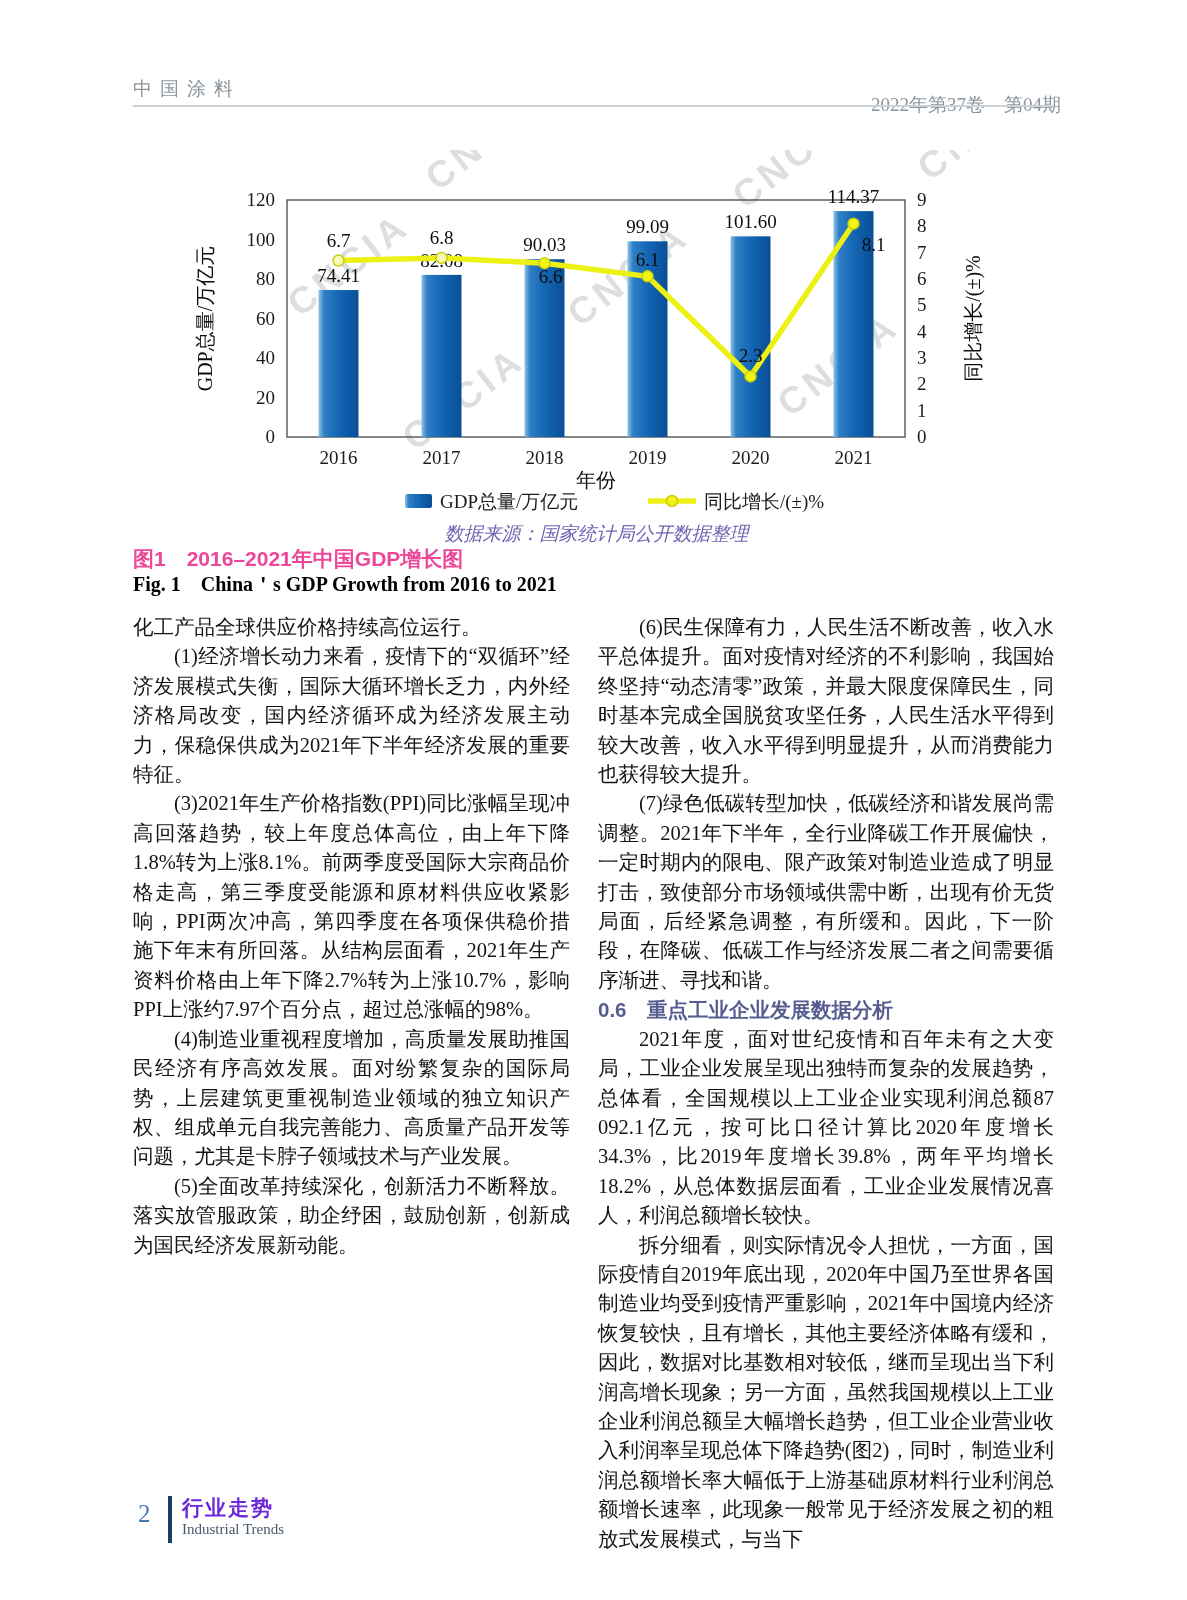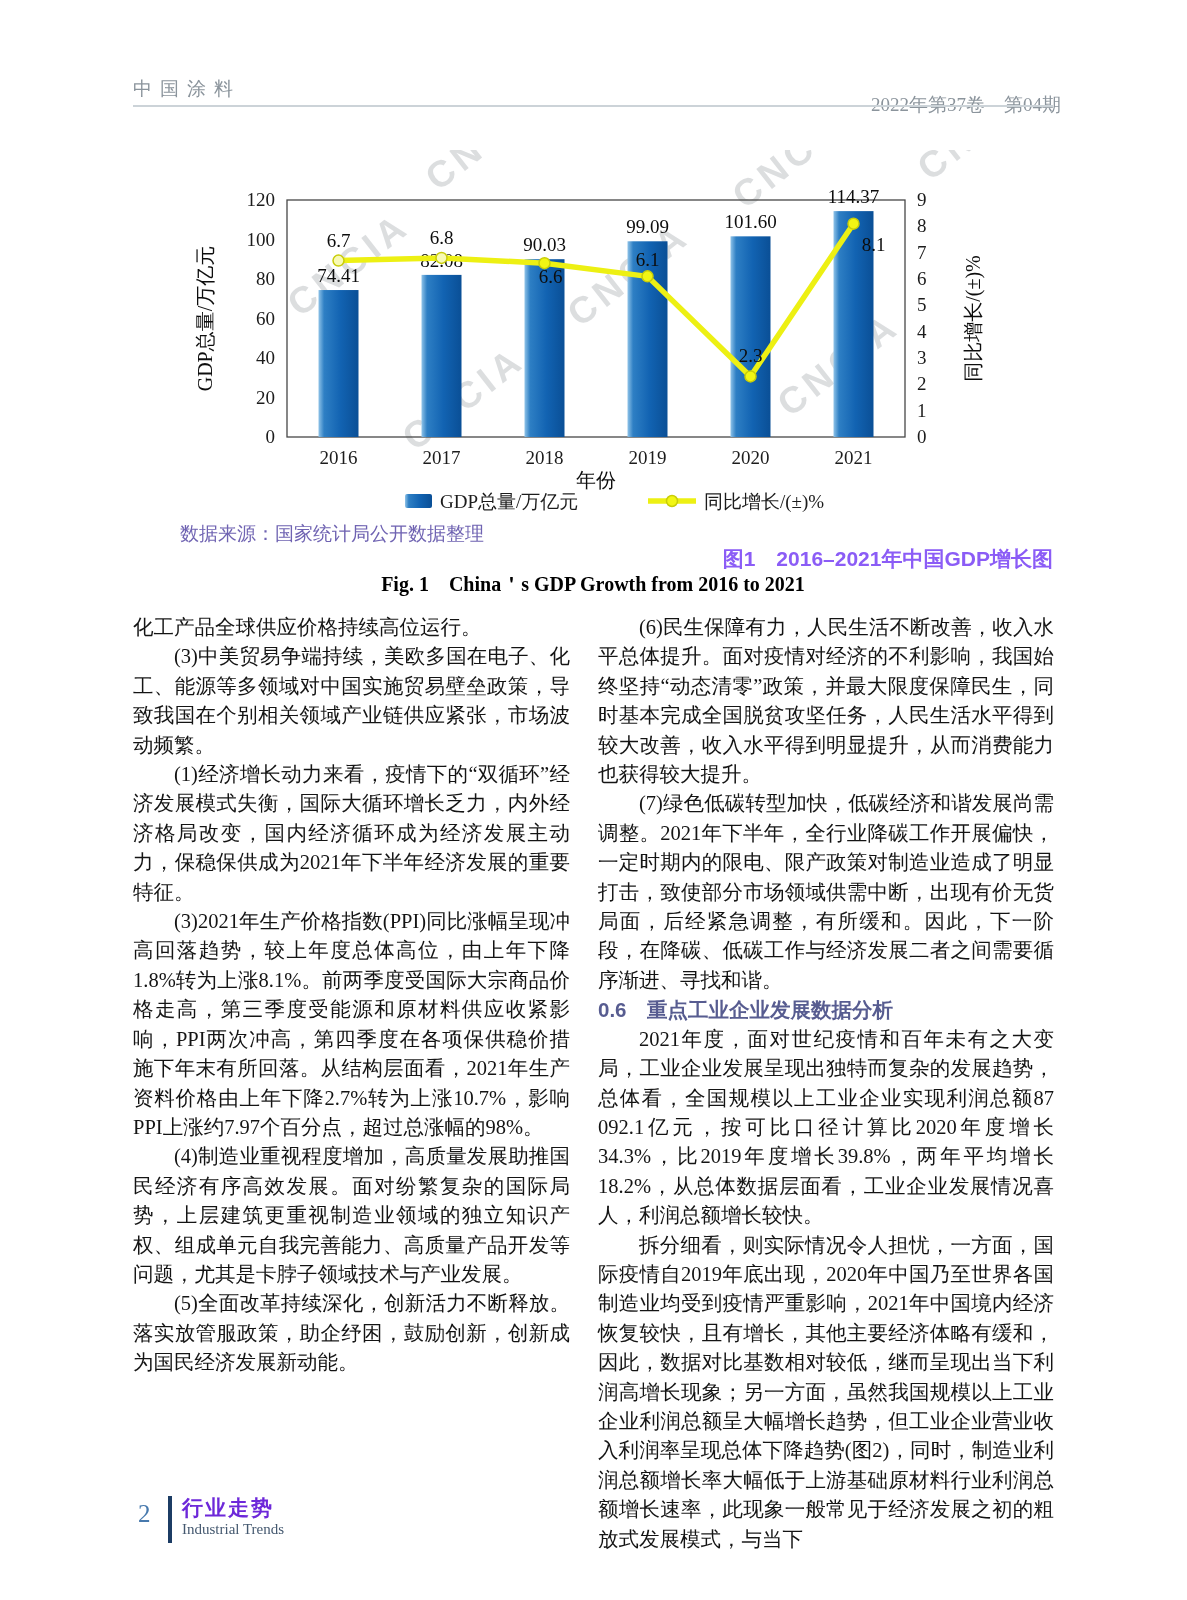--- a/index.html
+++ b/index.html
@@ -14,26 +14,26 @@
   .hdr-rule{position:absolute;left:133px;top:105px;width:920px;height:2px;background:#ccd3d8;}
 
   
   .chart-wrap{position:absolute;left:180px;top:150px;width:840px;height:365px;}
   .wm{font-family:"Liberation Sans","DejaVu Sans",sans-serif;font-weight:bold;font-size:37px;
       letter-spacing:5px;fill:#a4a9ae;opacity:.38;}
   .tick{font-family:"Liberation Serif","DejaVu Serif",serif;font-size:19px;fill:#1c1c1c;}
   .dlab{font-family:"Liberation Serif","DejaVu Serif",serif;font-size:19px;fill:#0d0d0d;}
   .alab{font-family:"Liberation Serif","DejaVu Serif",serif;font-size:20px;fill:#0d0d0d;}
 
-  .data-source{position:absolute;left:180px;top:521px;width:833px;text-align:left;
-               font-size:19px;color:#6f63b2;}
-  .cap-zh{position:absolute;left:133px;top:545px;width:920px;text-align:right;
-          font-size:21px;font-weight:bold;color:#8b5cf6;
+  .data-source{position:absolute;left:180px;top:521px;width:833px;text-align:center;
+               font-size:19px;color:#6f63b2;font-style:italic;}
+  .cap-zh{position:absolute;left:133px;top:545px;width:920px;text-align:left;
+          font-size:21px;font-weight:bold;color:#ec4899;
           font-family:"Liberation Sans","DejaVu Sans",sans-serif;}
-  .cap-en{position:absolute;left:133px;top:571px;width:920px;text-align:center;
+  .cap-en{position:absolute;left:133px;top:571px;width:920px;text-align:left;
           font-size:20px;font-weight:bold;color:#000;}
 
   
   .col{position:absolute;top:613px;text-align:justify;font-size:20.5px;line-height:29.4px;color:#141414;}
   .col-left{left:133px;width:437px;}
   .col-right{left:598px;width:456px;}
   .col p{margin:0;text-indent:2em;}
   .col p.cont{text-indent:0;}
   .col p.heading{text-indent:0;font-family:"Liberation Sans","DejaVu Sans",sans-serif;
                  font-weight:bold;color:#575c90;font-size:20.5px;}
@@ -128,21 +128,20 @@
         <circle cx="492" cy="351" r="5.5" fill="#f2f614" stroke="#c9cd08" stroke-width="1.5"></circle>
         <text class="tick" x="524" y="358">同比增长/(±)%</text>
       </svg></div>
 
   <div class="data-source">数据来源：国家统计局公开数据整理</div>
   <div class="cap-zh">图1　2016–2021年中国GDP增长图</div>
   <div class="cap-en">Fig. 1　China＇s GDP Growth from 2016 to 2021</div>
 
   <div class="col col-left">
       <p class="cont">化工产品全球供应价格持续高位运行。</p>
-      <p class="">(3)中美贸易争端持续，美欧多国在电子、化工、能源等多领域对中国实施贸易壁垒政策，导致我国在个别相关领域产业链供应紧张，市场波动频繁。</p>
       <p class="">(1)经济增长动力来看，疫情下的“双循环”经济发展模式失衡，国际大循环增长乏力，内外经济格局改变，国内经济循环成为经济发展主动力，保稳保供成为2021年下半年经济发展的重要特征。</p>
       <p class="">(3)2021年生产价格指数(PPI)同比涨幅呈现冲高回落趋势，较上年度总体高位，由上年下降1.8%转为上涨8.1%。前两季度受国际大宗商品价格走高，第三季度受能源和原材料供应收紧影响，PPI两次冲高，第四季度在各项保供稳价措施下年末有所回落。从结构层面看，2021年生产资料价格由上年下降2.7%转为上涨10.7%，影响PPI上涨约7.97个百分点，超过总涨幅的98%。</p>
       <p class="">(4)制造业重视程度增加，高质量发展助推国民经济有序高效发展。面对纷繁复杂的国际局势，上层建筑更重视制造业领域的独立知识产权、组成单元自我完善能力、高质量产品开发等问题，尤其是卡脖子领域技术与产业发展。</p>
       <p class="">(5)全面改革持续深化，创新活力不断释放。落实放管服政策，助企纾困，鼓励创新，创新成为国民经济发展新动能。</p>
     </div>
   <div class="col col-right">
       <p class="">(6)民生保障有力，人民生活不断改善，收入水平总体提升。面对疫情对经济的不利影响，我国始终坚持“动态清零”政策，并最大限度保障民生，同时基本完成全国脱贫攻坚任务，人民生活水平得到较大改善，收入水平得到明显提升，从而消费能力也获得较大提升。</p>
       <p class="">(7)绿色低碳转型加快，低碳经济和谐发展尚需调整。2021年下半年，全行业降碳工作开展偏快，一定时期内的限电、限产政策对制造业造成了明显打击，致使部分市场领域供需中断，出现有价无货局面，后经紧急调整，有所缓和。因此，下一阶段，在降碳、低碳工作与经济发展二者之间需要循序渐进、寻找和谐。</p>
       <p class="heading">0.6　重点工业企业发展数据分析</p>
       <p class="">2021年度，面对世纪疫情和百年未有之大变局，工业企业发展呈现出独特而复杂的发展趋势，总体看，全国规模以上工业企业实现利润总额87 092.1亿元，按可比口径计算比2020年度增长34.3%，比2019年度增长39.8%，两年平均增长18.2%，从总体数据层面看，工业企业发展情况喜人，利润总额增长较快。</p>

